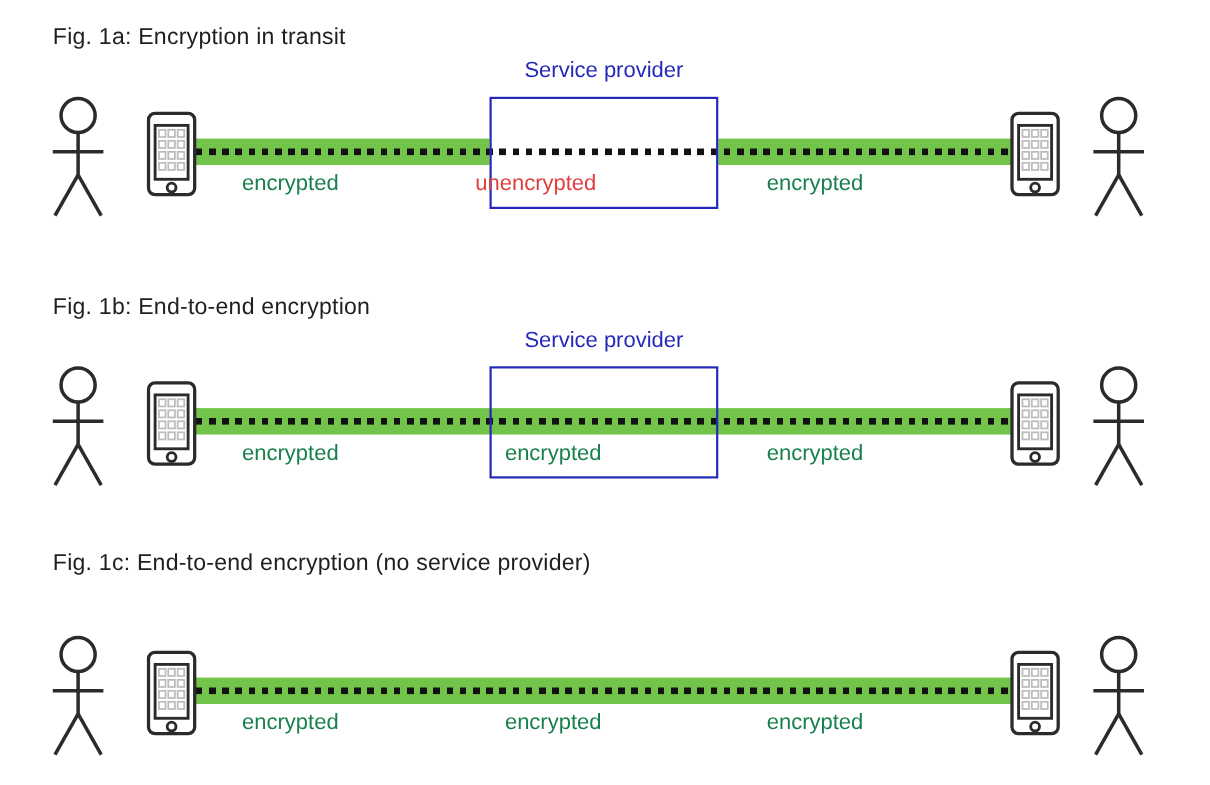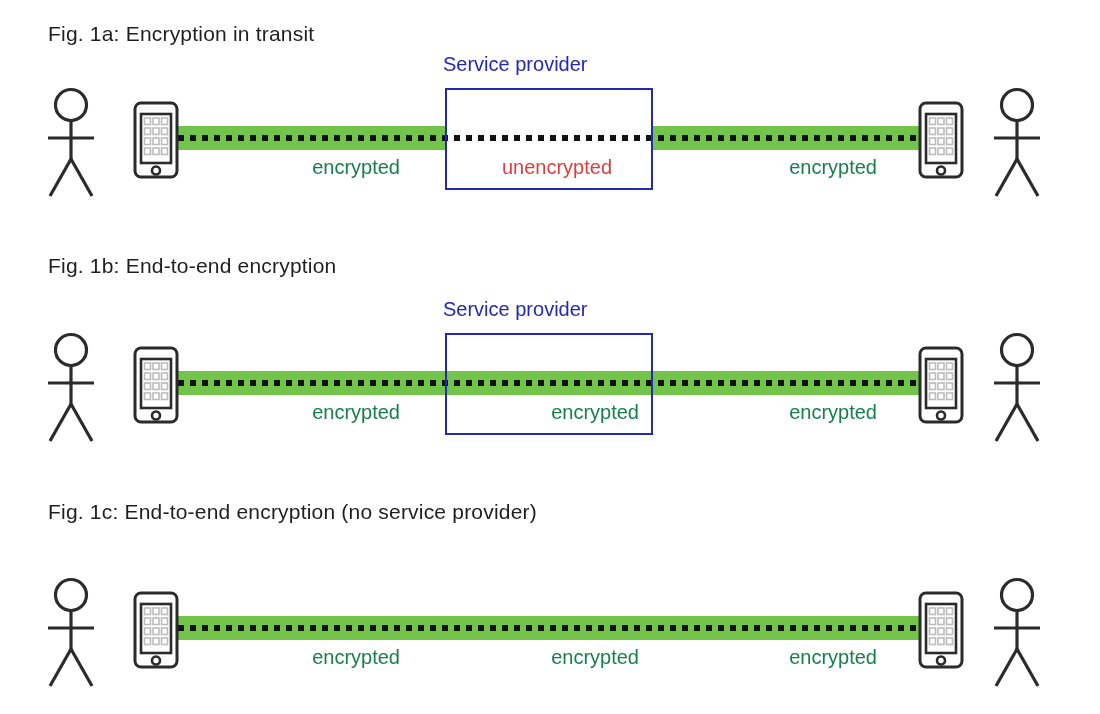--- a/index.html
+++ b/index.html
@@ -5,37 +5,37 @@
   html,body{margin:0;padding:0;background:#ffffff;}
   .page{
     position:relative;width:1056px;height:714px;background:#ffffff;overflow:hidden;
     font-family:"Liberation Sans", sans-serif;
   }
   .fig-title{
     position:absolute;left:48px;font-size:21px;line-height:24px;
     color:var(--title-text);letter-spacing:0.2px;
   }
   .sp-label{
-    position:absolute;left:443px;width:212px;text-align:left;
+    position:absolute;left:443px;width:212px;text-align:center;
     font-size:20px;line-height:23px;color:var(--blue);
   }
   .icon{position:absolute;display:block;}
   .person{width:62px;height:112px;}
   .phone{width:46px;height:78px;z-index:5;}
   .bar{position:absolute;height:24px;background:var(--bar-green);z-index:1;}
   .dots{
     position:absolute;height:6px;z-index:2;
     background-image:repeating-linear-gradient(90deg,var(--dot-black) 0 6px,transparent 6px 12px);
   }
   .spbox{
     position:absolute;left:445px;width:208px;height:102px;box-sizing:border-box;
     border:2px solid var(--blue);background:transparent;z-index:3;
   }
   .chan-label{
-    position:absolute;width:180px;text-align:right;font-size:20px;line-height:24px;z-index:4;
+    position:absolute;width:180px;text-align:left;font-size:20px;line-height:24px;z-index:4;
   }
   .enc{color:var(--green-text);}
   .unenc{color:var(--red-text);}
   svg .ol{stroke:var(--outline);fill:none;}
   svg .ph-body{stroke:var(--outline);fill:#ffffff;}
   svg .gr{stroke:var(--grid-gray);fill:none;}
 </style>
 </head>
 <body>
 
@@ -90,21 +90,21 @@
 
     <svg class="icon phone" style="left:918px;top:101px">
         <use href="#sym-phone"></use>
       </svg>
     <svg class="icon person" style="left:986px;top:86px">
         <use href="#sym-person"></use>
       </svg>
   </section>
 
   <section>
-    <div class="fig-title" style="top:254px">Fig. 1b: End-to-end encryption</div>
+    <div class="fig-title" style="top:267px">Fig. 1b: End-to-end encryption</div>
     <div class="sp-label" style="top:298px">Service provider</div>
 
     <svg class="icon person" style="left:40px;top:331px">
         <use href="#sym-person"></use>
       </svg>
     <svg class="icon phone" style="left:133px;top:346px">
         <use href="#sym-phone"></use>
       </svg>
 
     <div class="bar" style="left:178px;top:371px;width:742px"></div>

